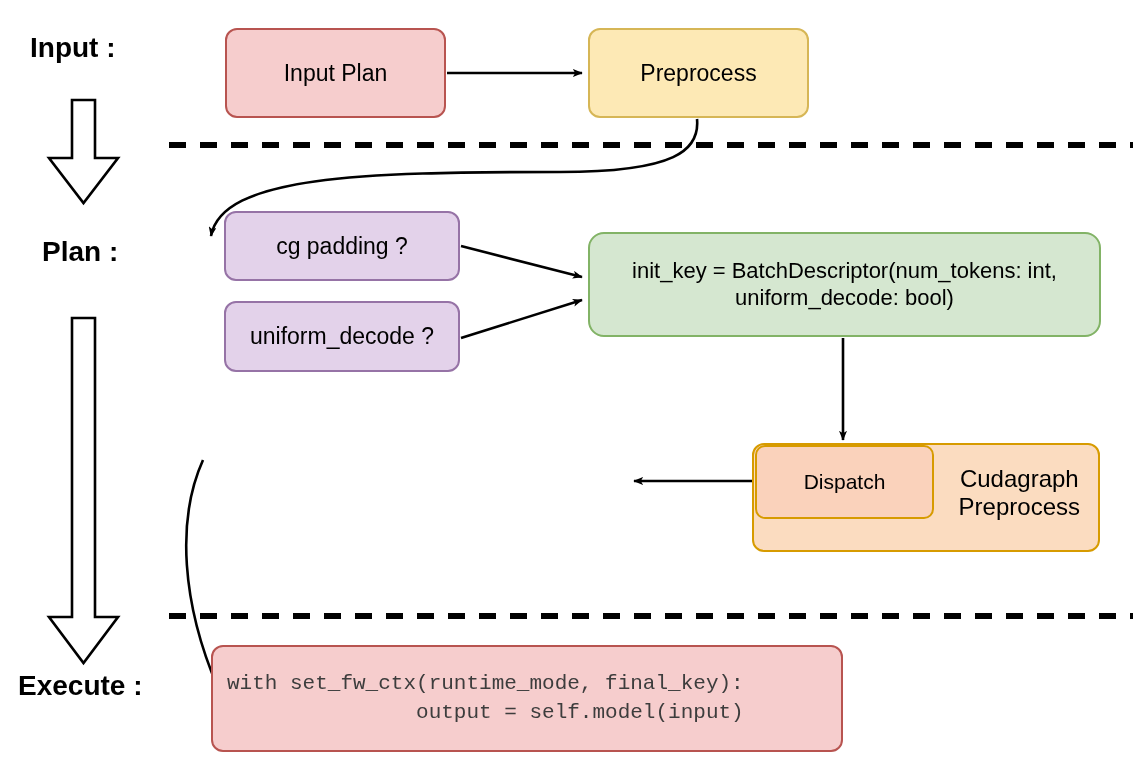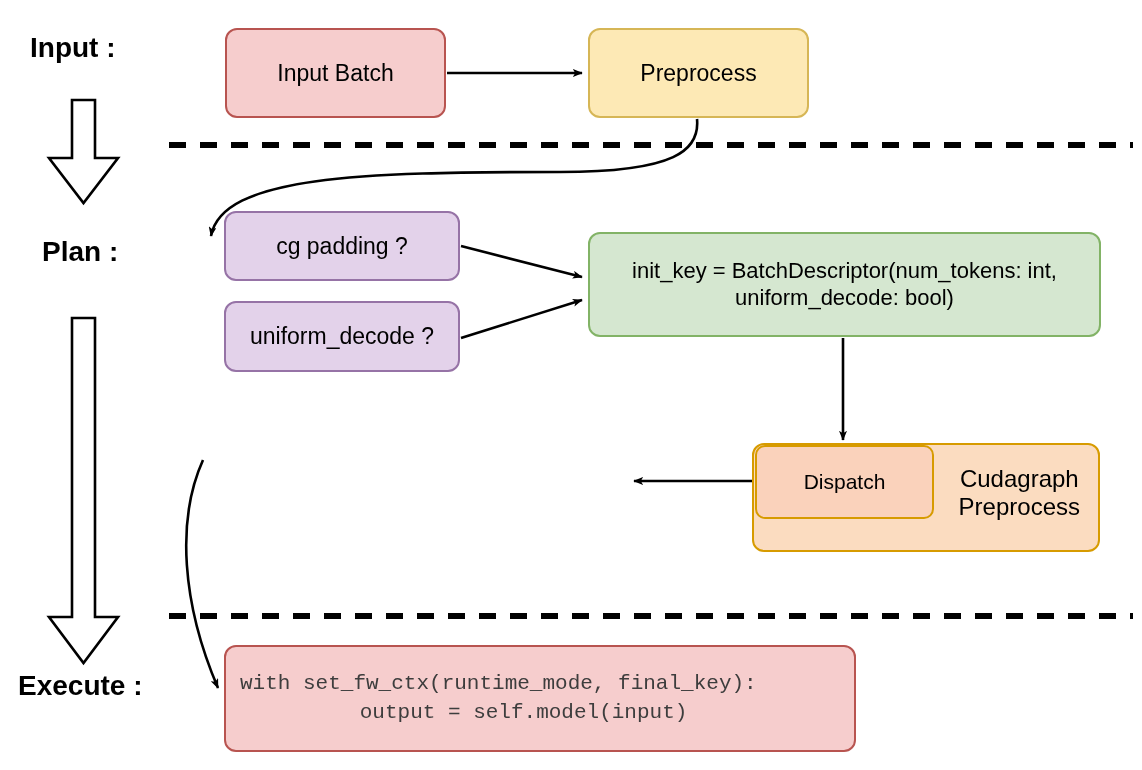--- a/index.html
+++ b/index.html
@@ -72,20 +72,21 @@
     background: #e3d2ea;
     border-color: #9673a6;
     font-size: 23px;
   }
   #node-init-key {
     left: 588px; top: 232px; width: 513px; height: 105px;
     background: #d5e7d0;
     border-color: #82b366;
     font-size: 22px;
     padding: 0 14px;
+    border-radius: 16px;
   }
   #node-cudagraph-dispatcher {
     left: 752px; top: 443px; width: 348px; height: 109px;
     background: #fbdcc0;
     border-color: #d79b00;
     font-size: 24px;
     align-items: flex-start;
     justify-content: flex-end;
     padding: 8px 18px 0 0;
   }
@@ -101,28 +102,28 @@
     border-radius: 10px;
   }
   #node-runtime-mode {
     left: 226px; top: 445px; width: 402px; height: 107px;
     background: #cfe0f5;
     border-color: #6c8ebf;
     font-size: 21px;
     padding: 0 10px;
   }
   #node-exec-code {
-    left: 224px; top: 645px; width: 632px; height: 107px;
+    left: 211px; top: 645px; width: 632px; height: 107px;
     background: #f6cdcd;
     border-color: #b85450;
     font-family: "Liberation Mono", "DejaVu Sans Mono", monospace;
     font-size: 21px;
     justify-content: flex-start;
     padding-left: 14px;
-    text-align: center;
+    text-align: right;
     white-space: pre;
     line-height: 1.35;
     color: #3d3d3d;
   }
 </style>
 </head>
 <body>
 
 <div id="canvas">
 
@@ -153,21 +154,21 @@
     <line x1="752" y1="481" x2="634" y2="481" stroke="#000000" stroke-width="2.6" marker-end="url(#arrowhead)"></line>
 
     <path d="M 203 460 C 176 520, 182 604, 218 688" fill="none" stroke="#000000" stroke-width="2.6" marker-end="url(#arrowhead)"></path>
   </svg>
 
   <div class="stage-label" style="left:30px; top:32px;text-align:center;">Input :</div>
   <div class="stage-label" style="left:42px; top:236px;">Plan :</div>
   <div class="stage-label" style="left:18px; top:670px;">Execute :</div>
 
   <div class="node" id="node-input-batch">
-    <span>Input Batch</span>
+    <span>Input Plan</span>
   </div>
 
   <div class="node" id="node-preprocess">
     <span>Preprocess</span>
   </div>
 
   <div class="node" id="node-cg-padding">
     <span>cg padding ?</span>
   </div>
 

